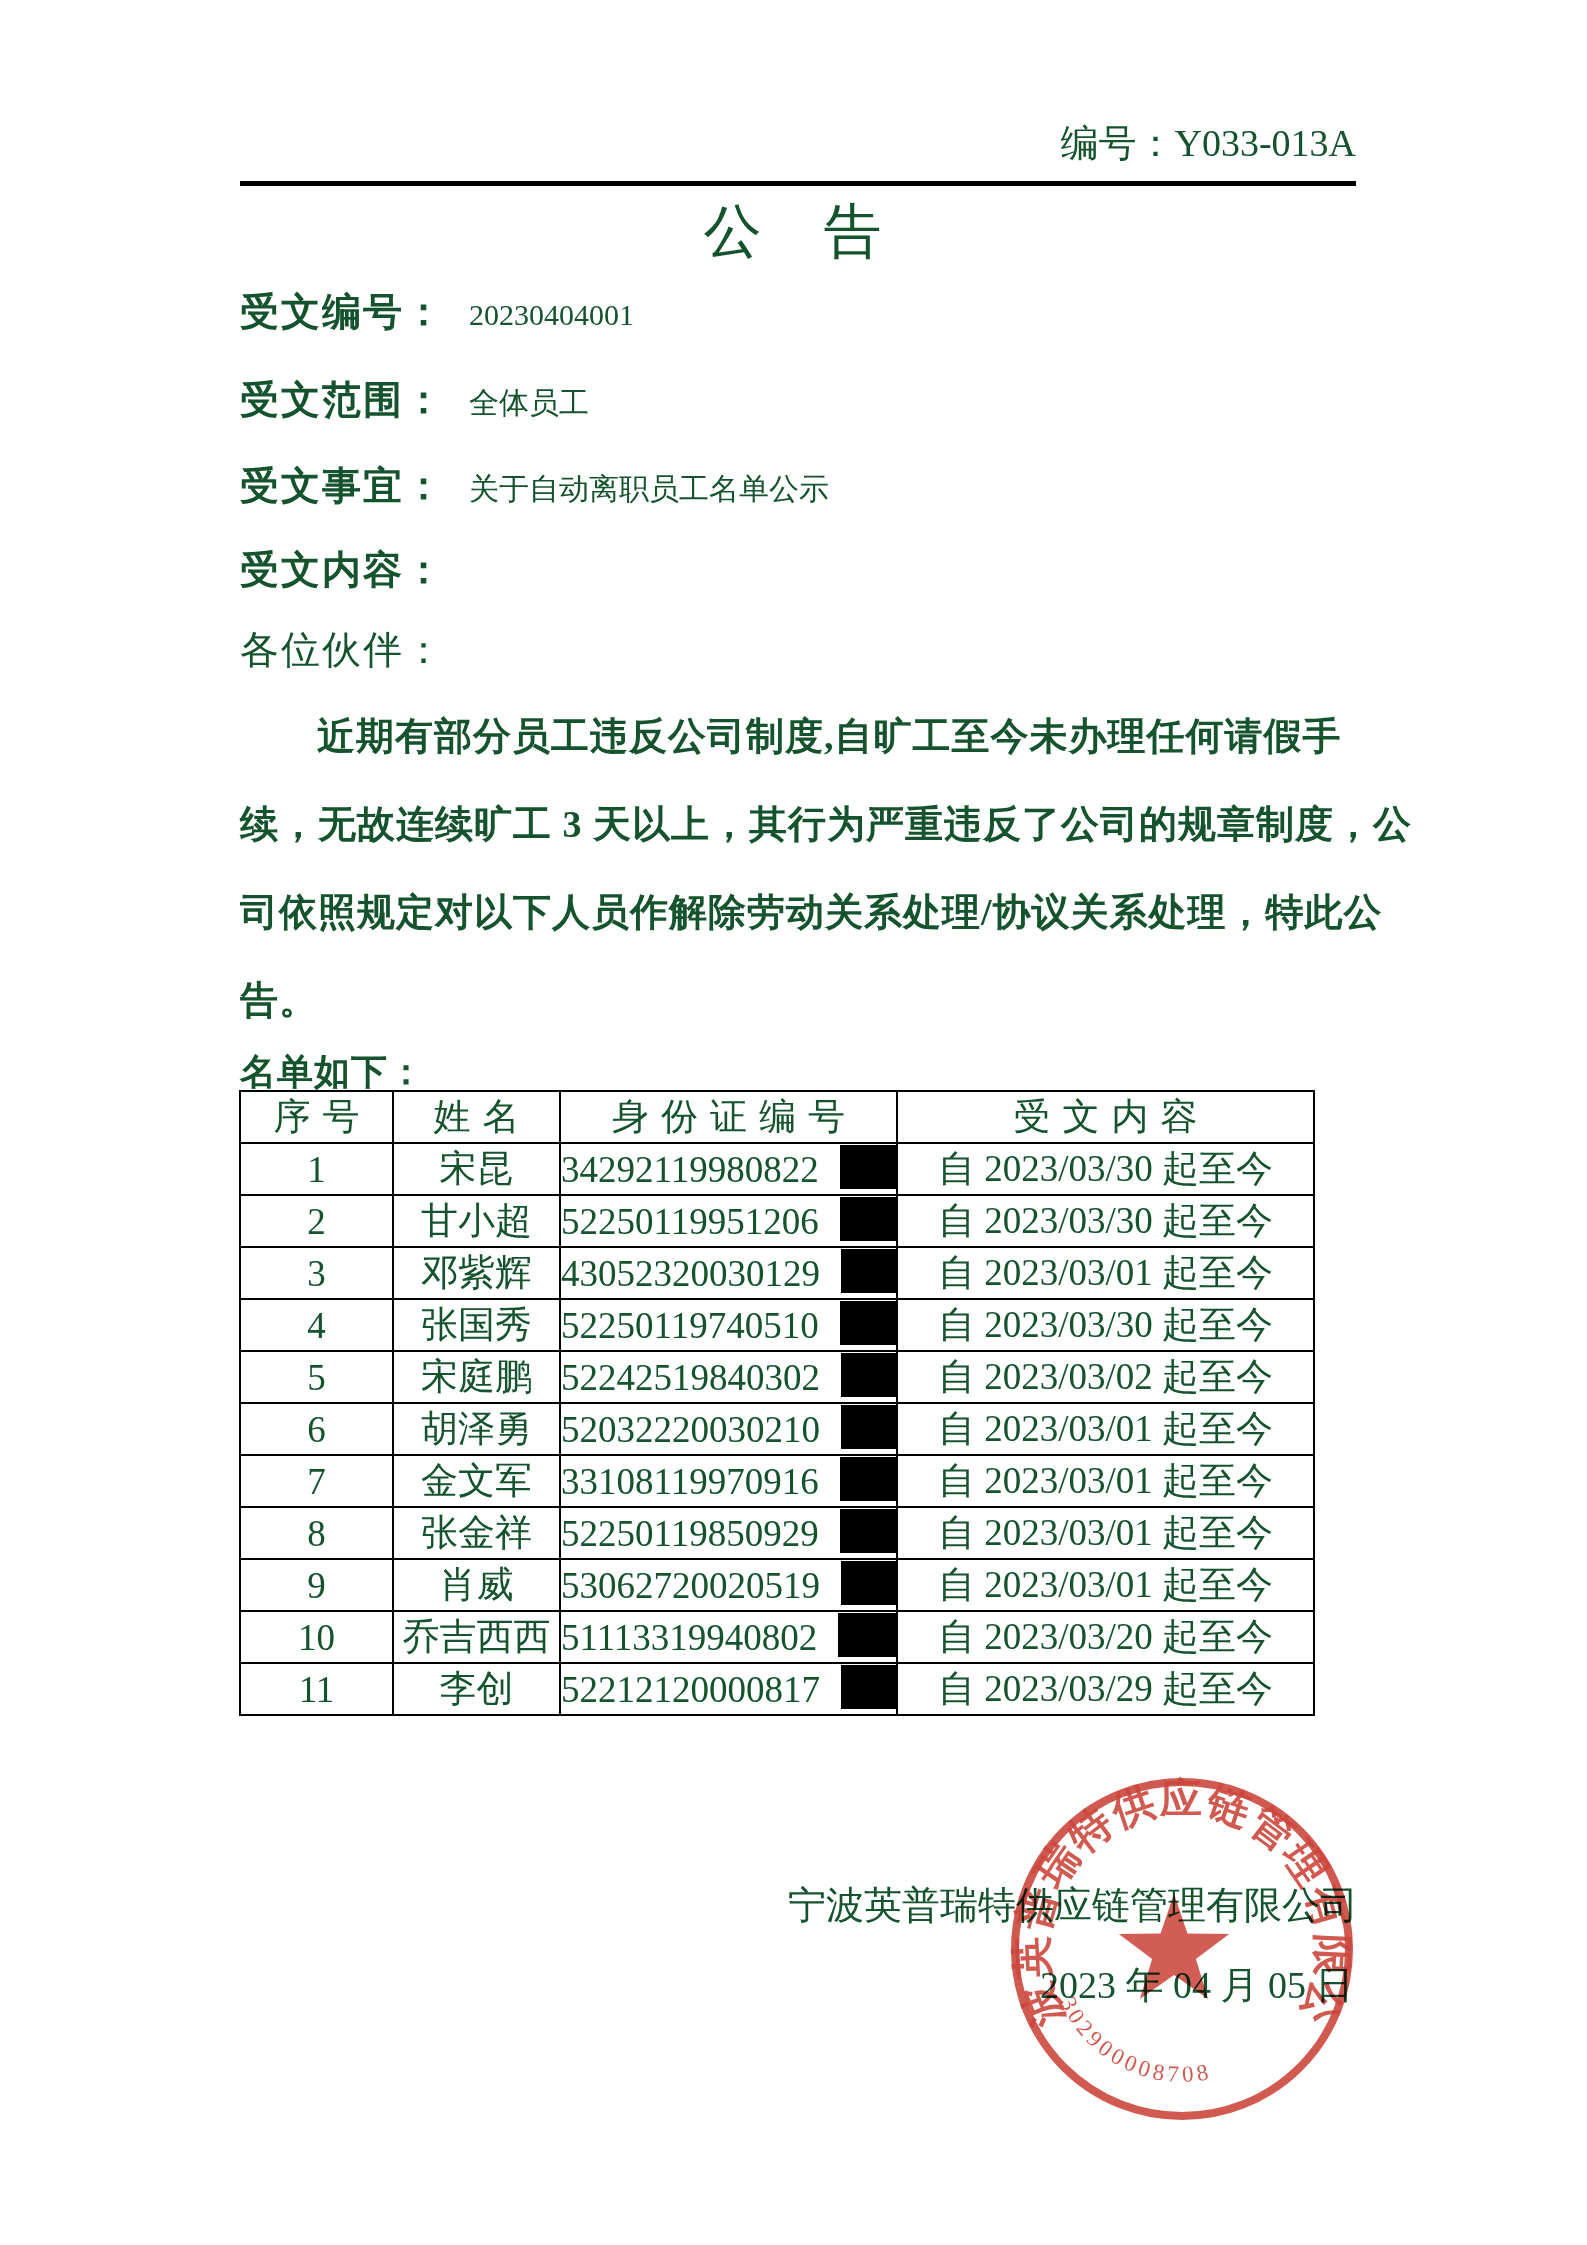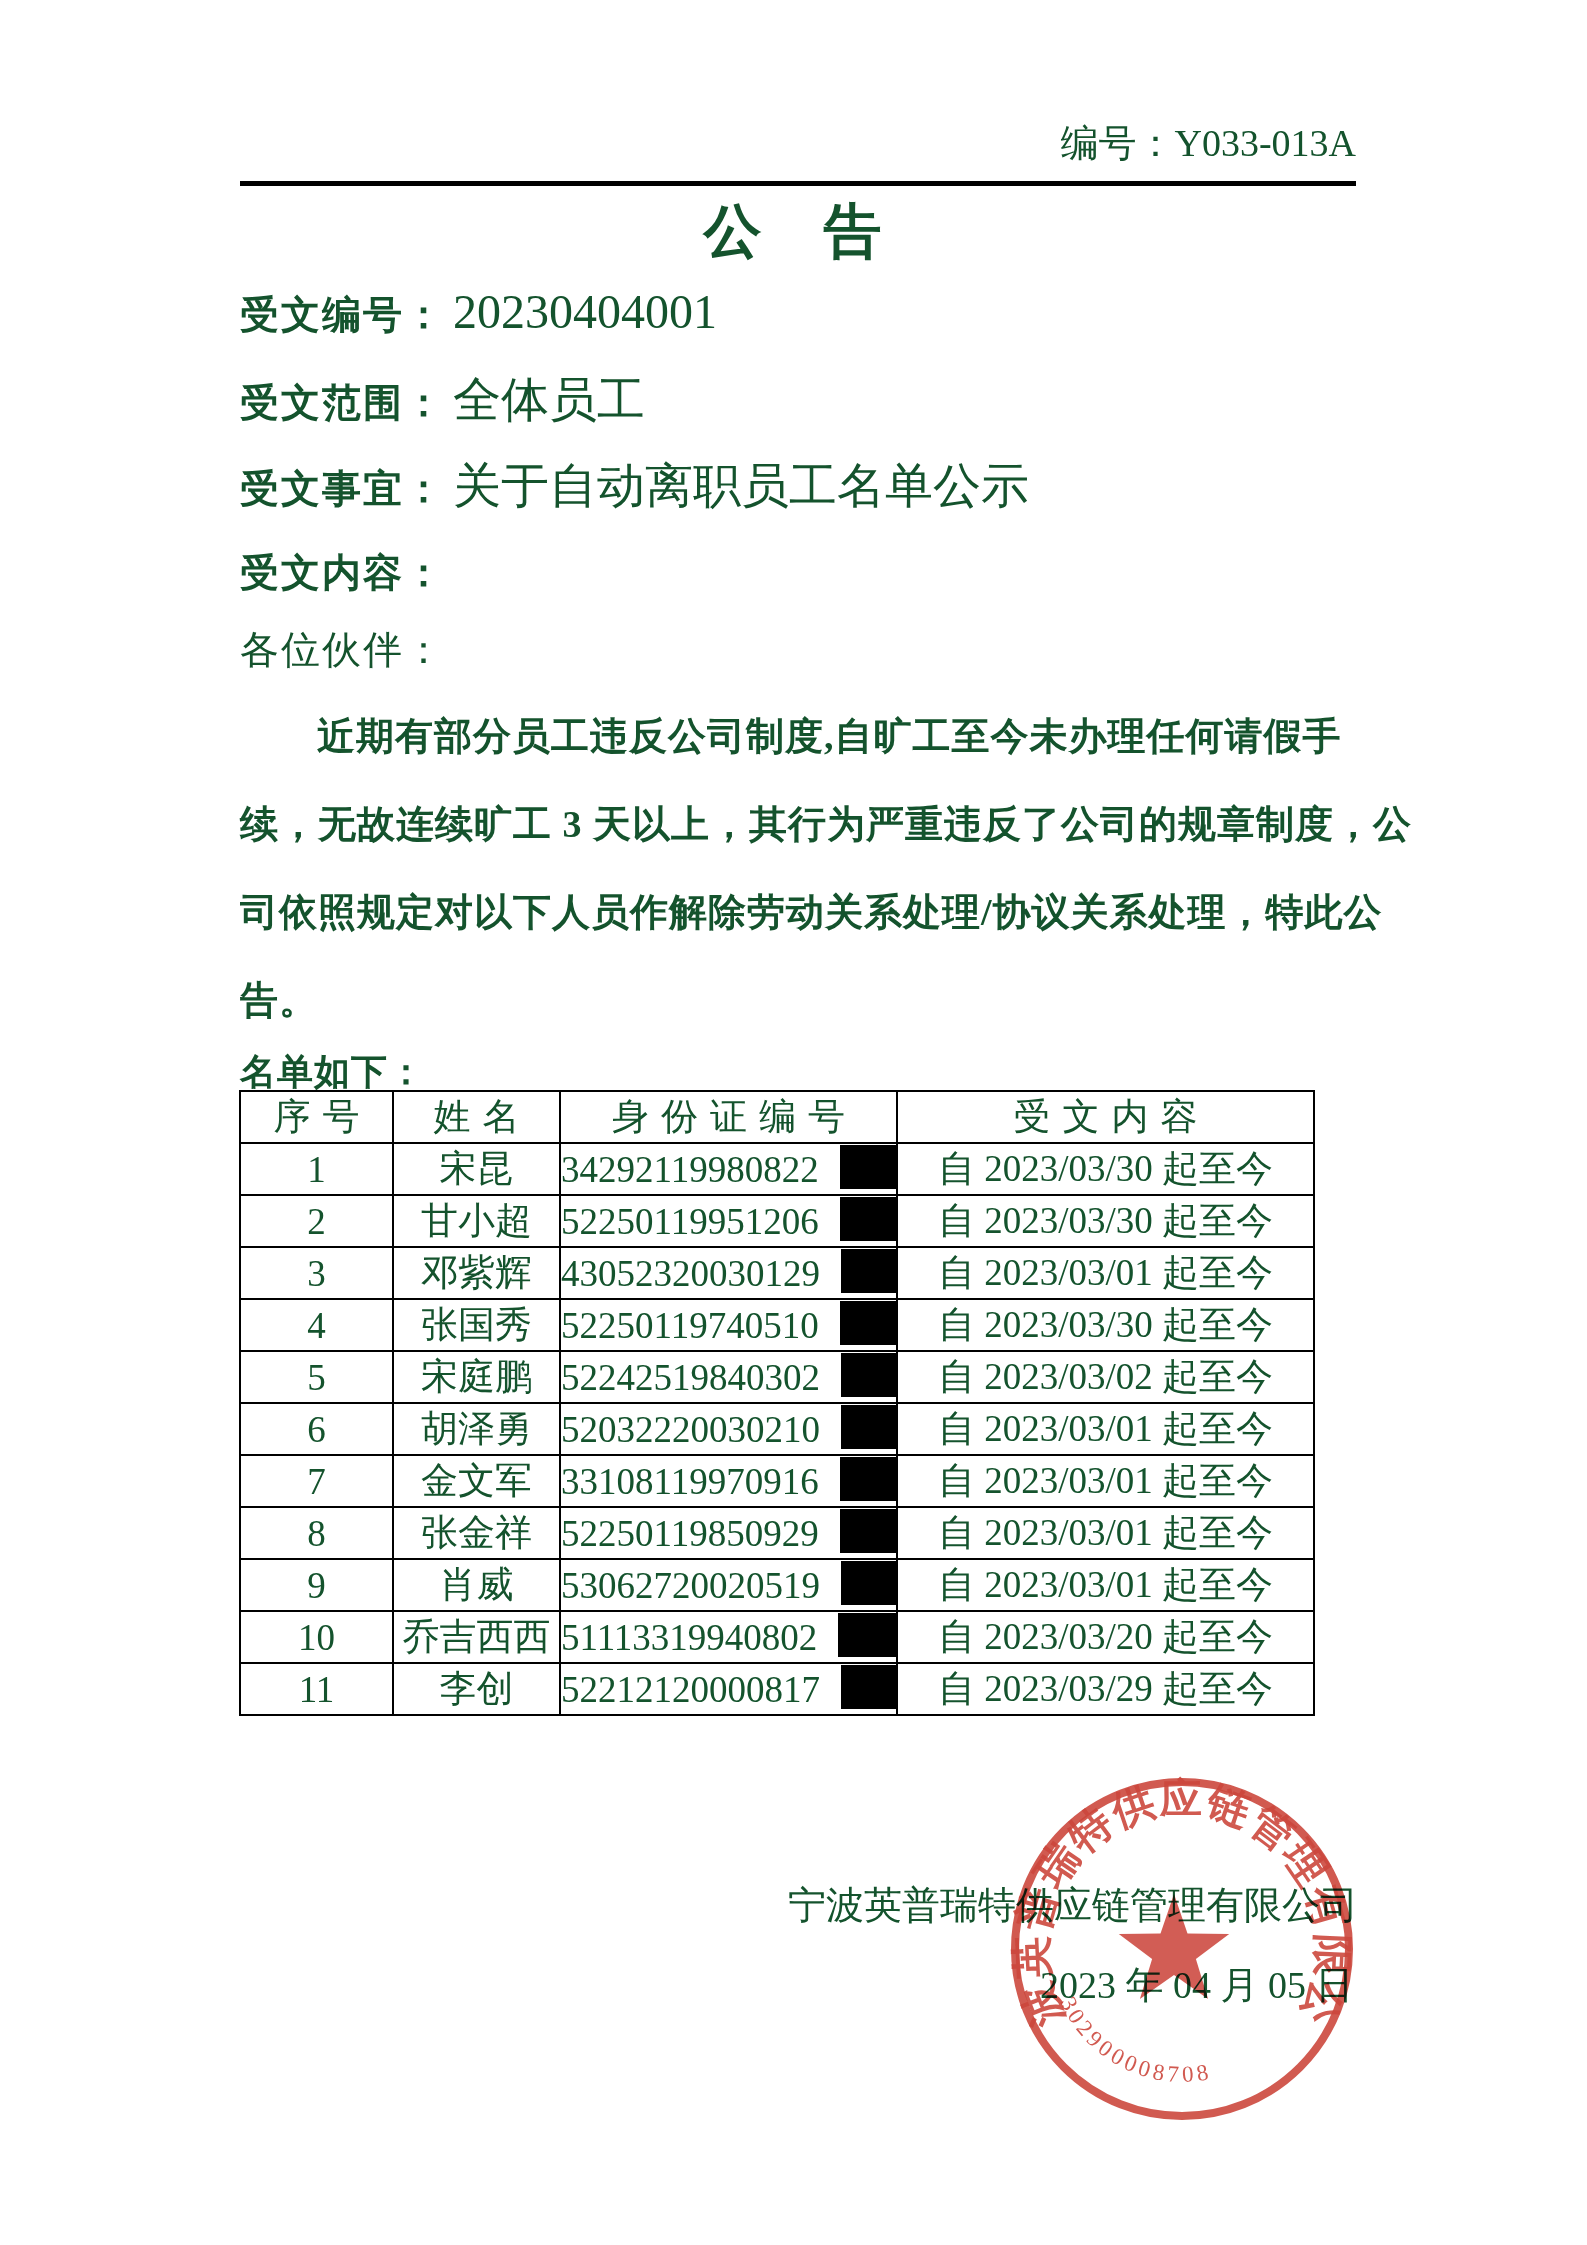--- a/index.html
+++ b/index.html
@@ -14,28 +14,28 @@
   .header-no{
     position:absolute;top:120px;right:231px;
     font-size:38px;line-height:46px;white-space:nowrap;
   }
   .rule{
     position:absolute;top:181px;left:240px;
     width:1116px;height:5px;background:#000;
   }
   .title{
     position:absolute;top:200px;left:0;width:1587px;
-    text-align:center;font-size:58px;font-weight:bold;
+    text-align:center;font-size:58px;font-weight:normal;
     line-height:64px;letter-spacing:2px;white-space:nowrap;
   }
   .field{
     position:absolute;left:240px;height:56px;line-height:56px;white-space:nowrap;
   }
   .flabel{font-size:39px;font-weight:bold;letter-spacing:2px;}
-  .fvalue{font-size:48px;margin-left:8px;}
+  .fvalue{font-size:30px;margin-left:24px;}
   .salutation{
     position:absolute;left:240px;top:622px;
     font-size:39px;line-height:56px;letter-spacing:2px;white-space:nowrap;
   }
   .paragraph{
     position:absolute;left:240px;top:692px;width:1200px;
     font-size:38px;line-height:88px;letter-spacing:1px;
   }
   .p-line{white-space:nowrap;font-weight:bold;}
   .p-line.indent{text-indent:77px;}

